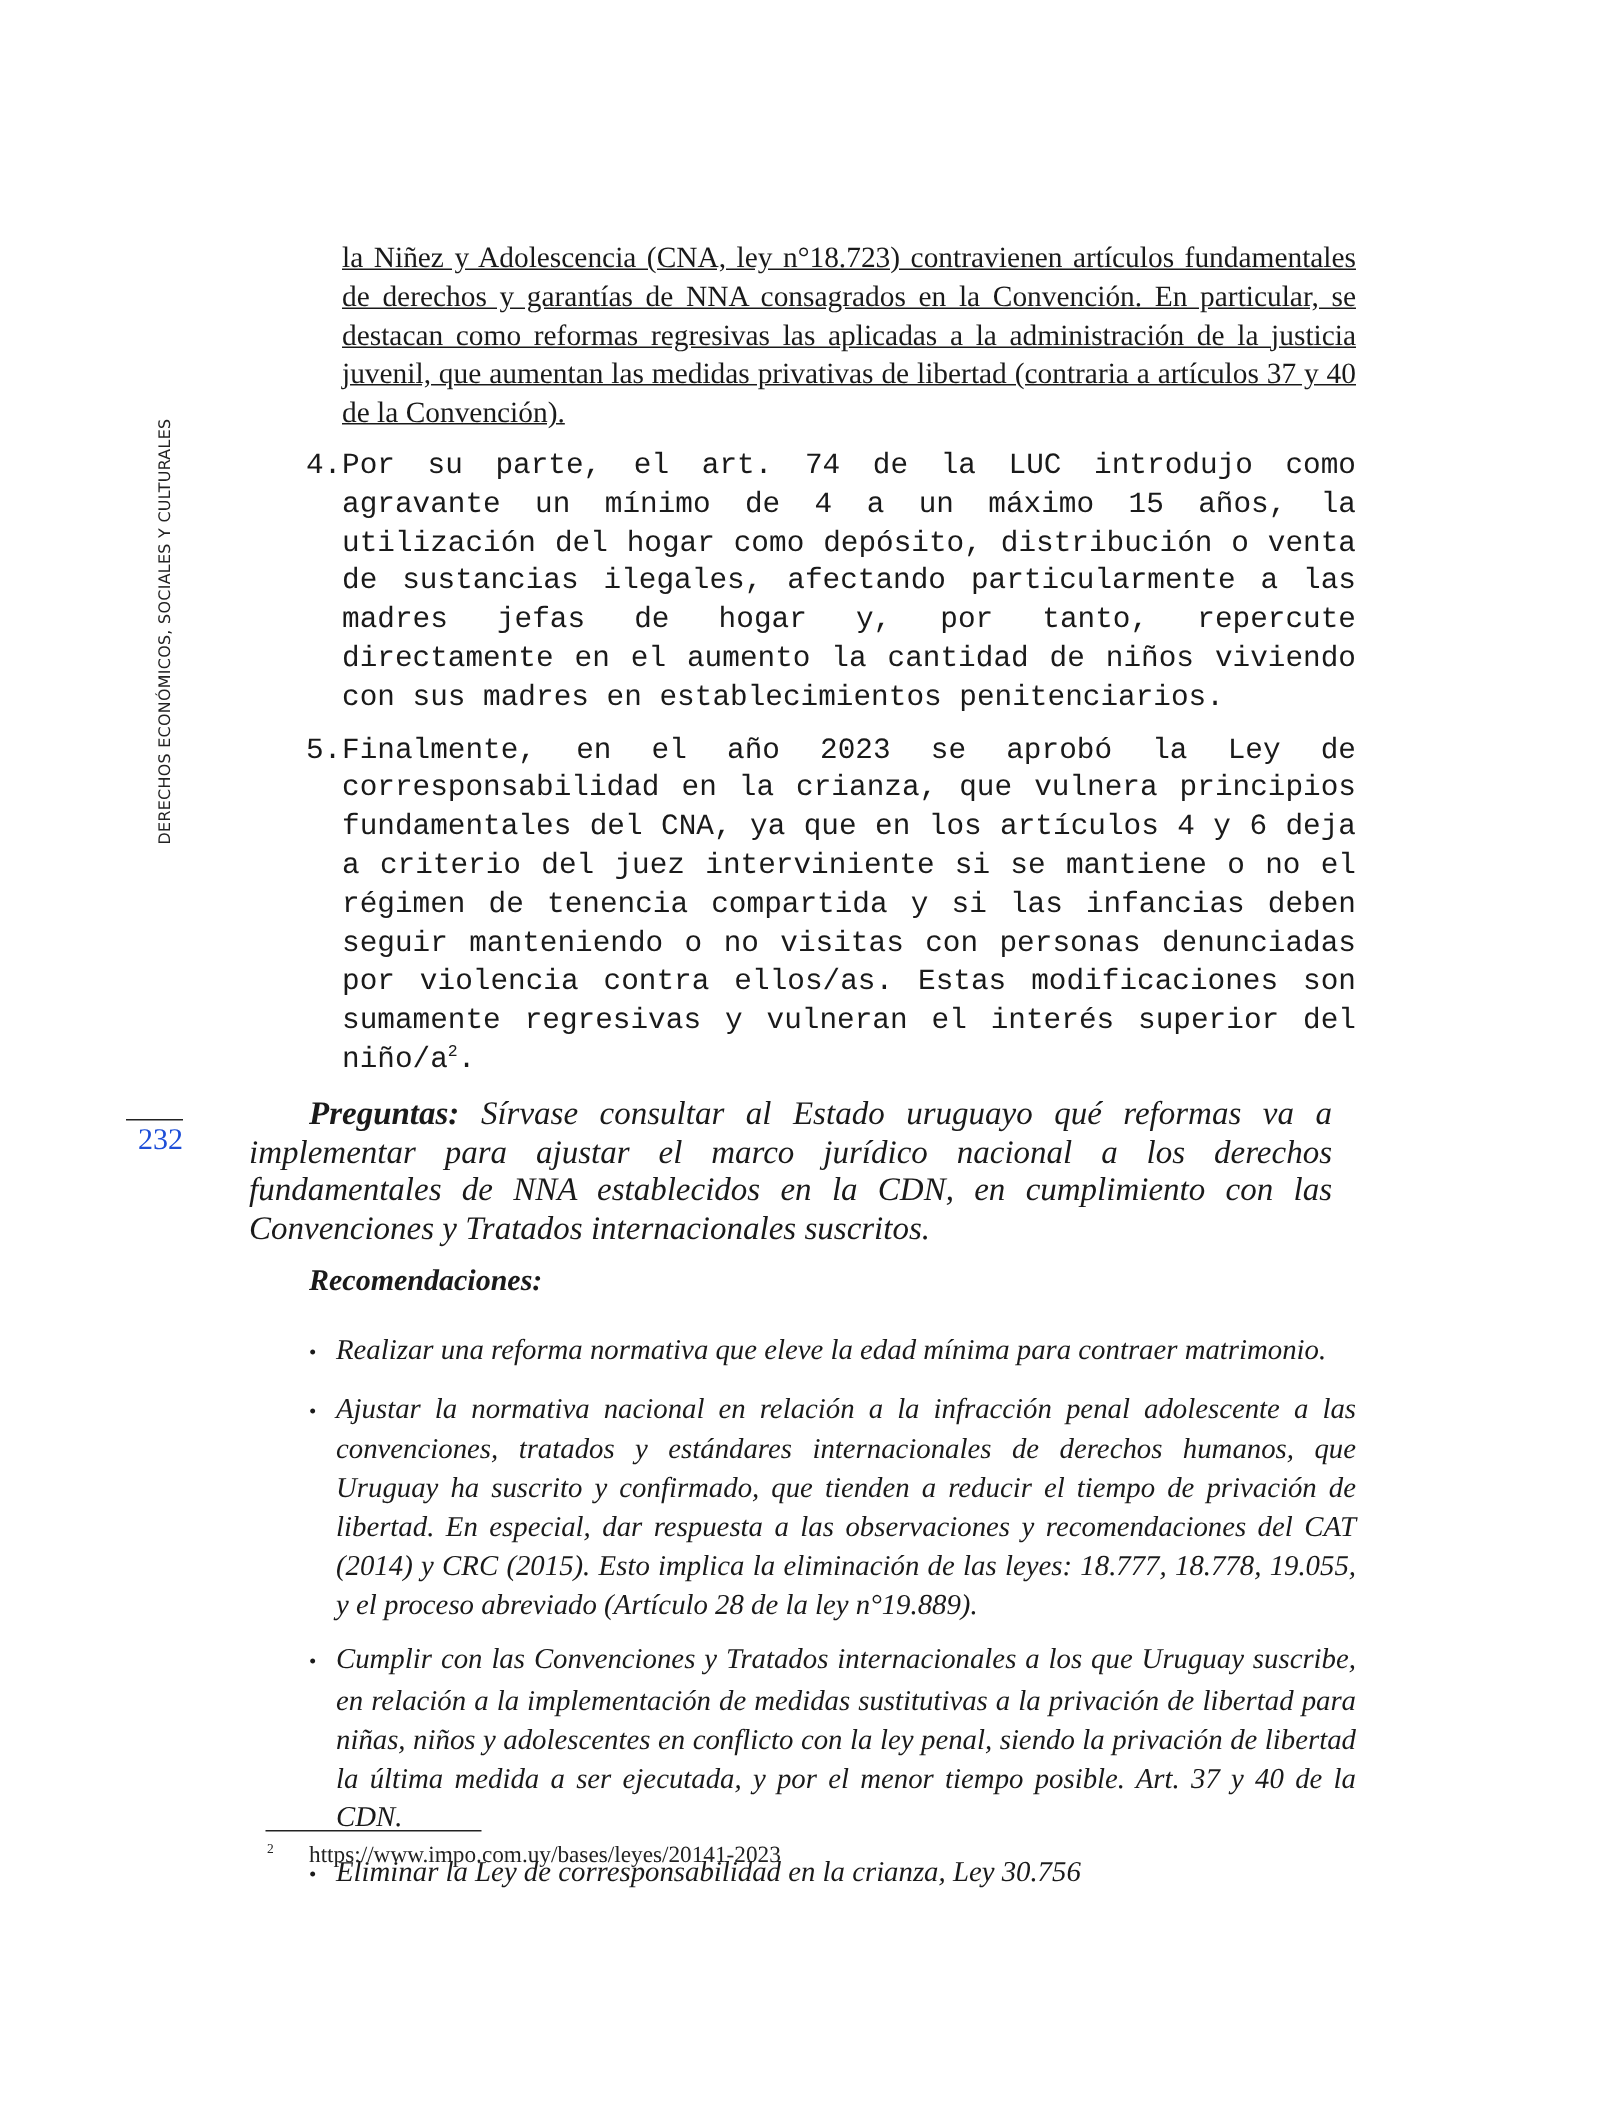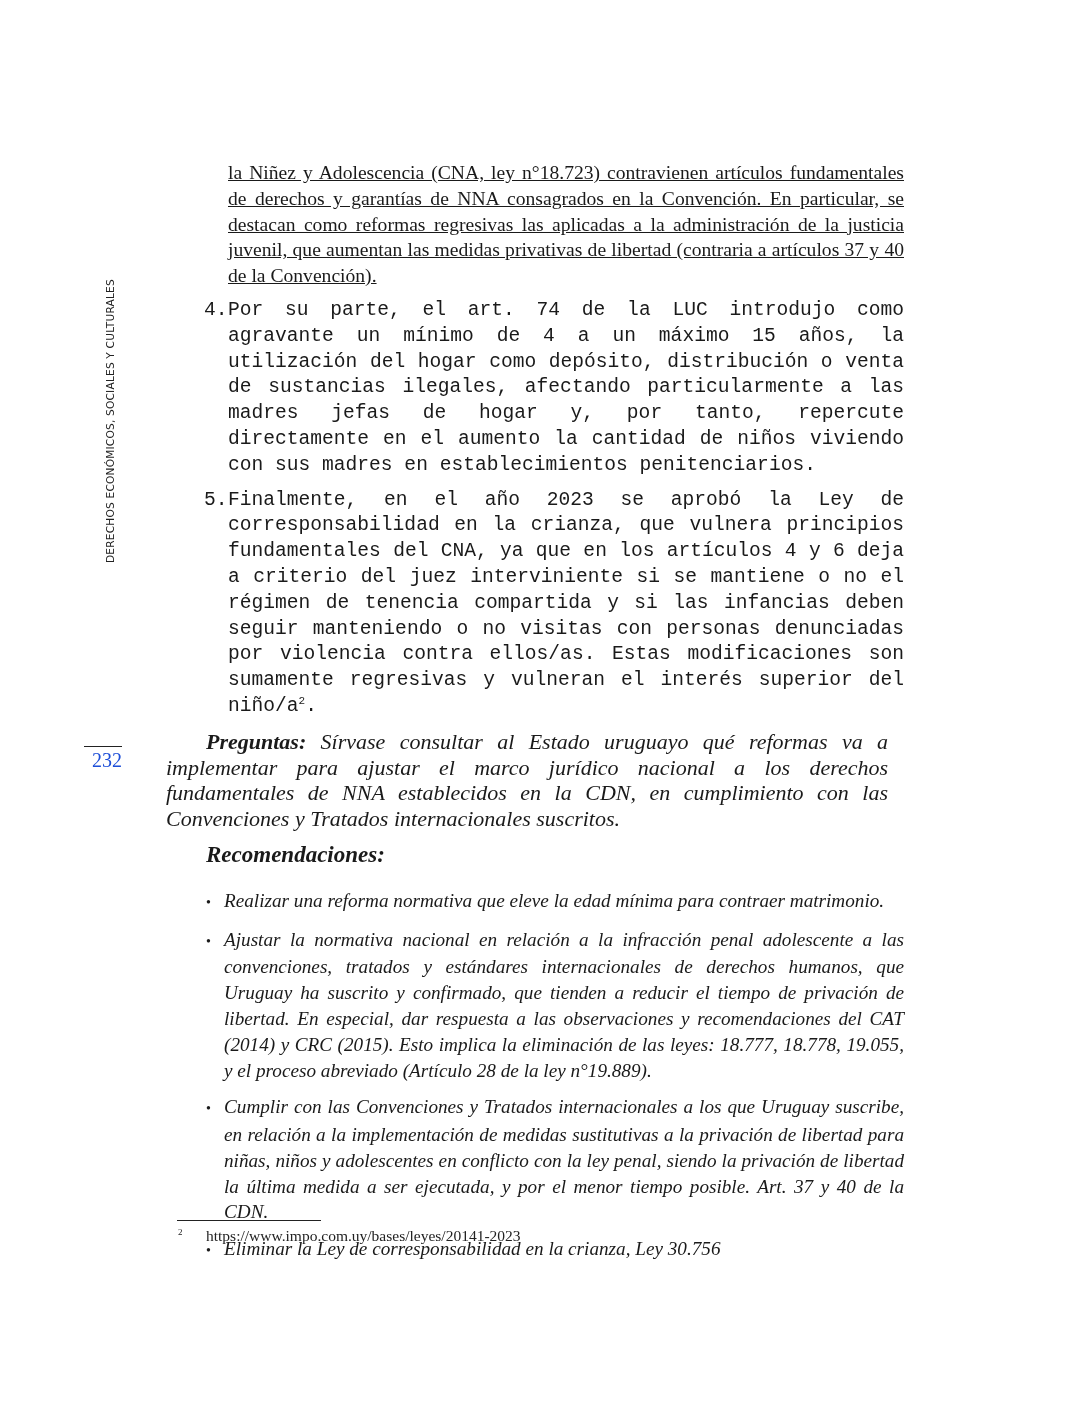--- a/index.html
+++ b/index.html
@@ -64,21 +64,21 @@
       margin: 9px 16px 0 0;
       text-indent: 40px;
       font-style: italic;
       font-size: 22px;
     }
     .questions b { font-weight: bold; }
     .rec-heading {
       margin: 10px 0 0 40px;
       font-style: italic;
       font-weight: bold;
-      font-size: 23px;
+      font-size: 20px;
     }
     .bullet {
       margin: 20px 0 0 40px;
       padding-left: 18px;
       text-indent: -18px;
       font-style: italic;
       font-size: 19.2px;
     }
     .bullet .dot {
       display: inline-block;

